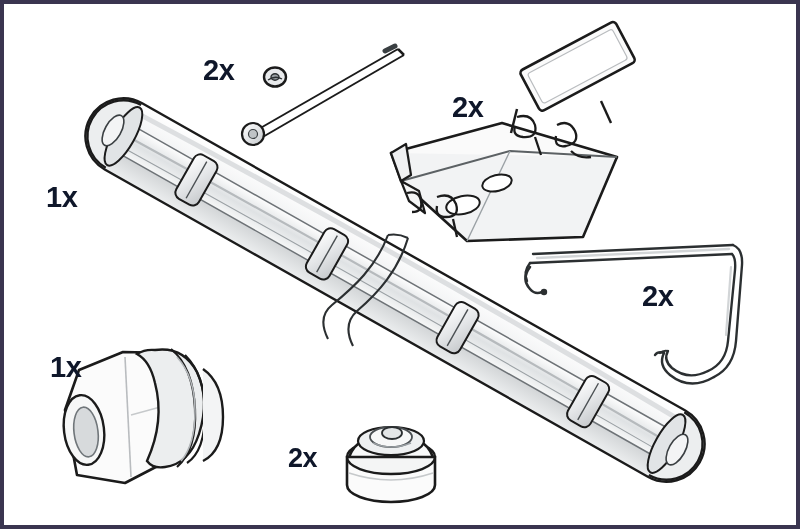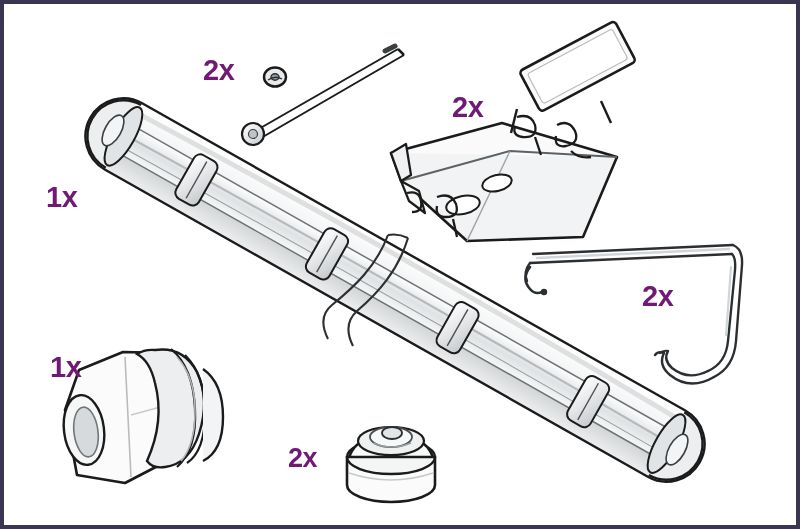--- a/index.html
+++ b/index.html
@@ -28,21 +28,21 @@
     overflow:hidden;
   }
   svg.art{position:absolute;left:0;top:0;width:790px;height:519px;display:block;}
 
   .qty{
     position:absolute;
     font-family:"Liberation Sans", sans-serif;
     font-weight:700;
     font-size:29px;
     line-height:1;
-    color:#701a75;
+    color:#0f172a;
     letter-spacing:-0.5px;
     white-space:nowrap;
     z-index:20;
   }
   .qty.small{font-size:27px;}
 
   
   #qty-fixture{left:41px;top:178px;}
   #qty-cabletie{left:198px;top:51px;}
   #qty-bracket{left:447px;top:88px;}

